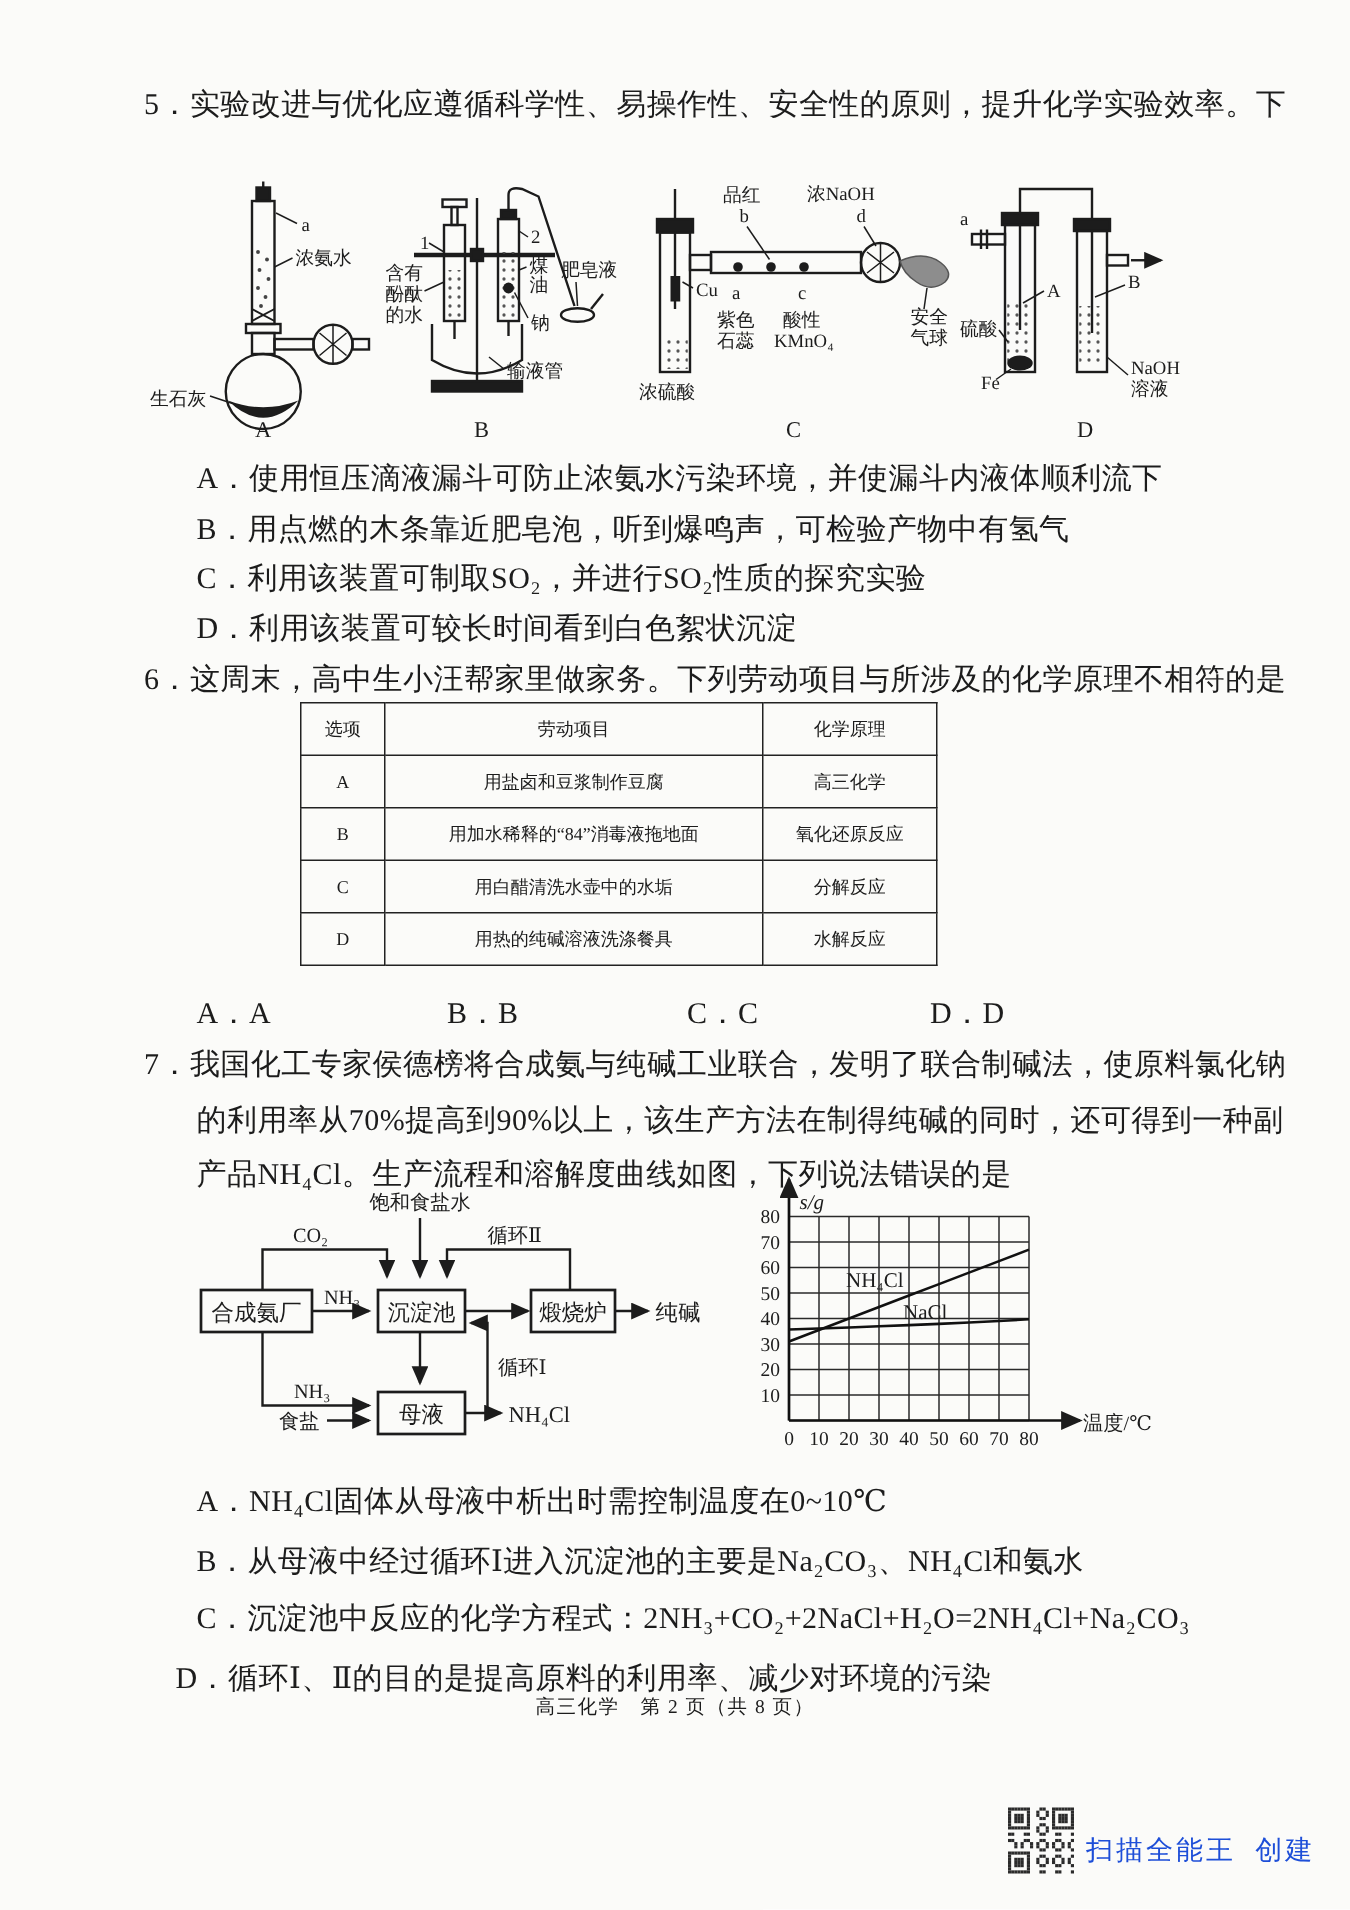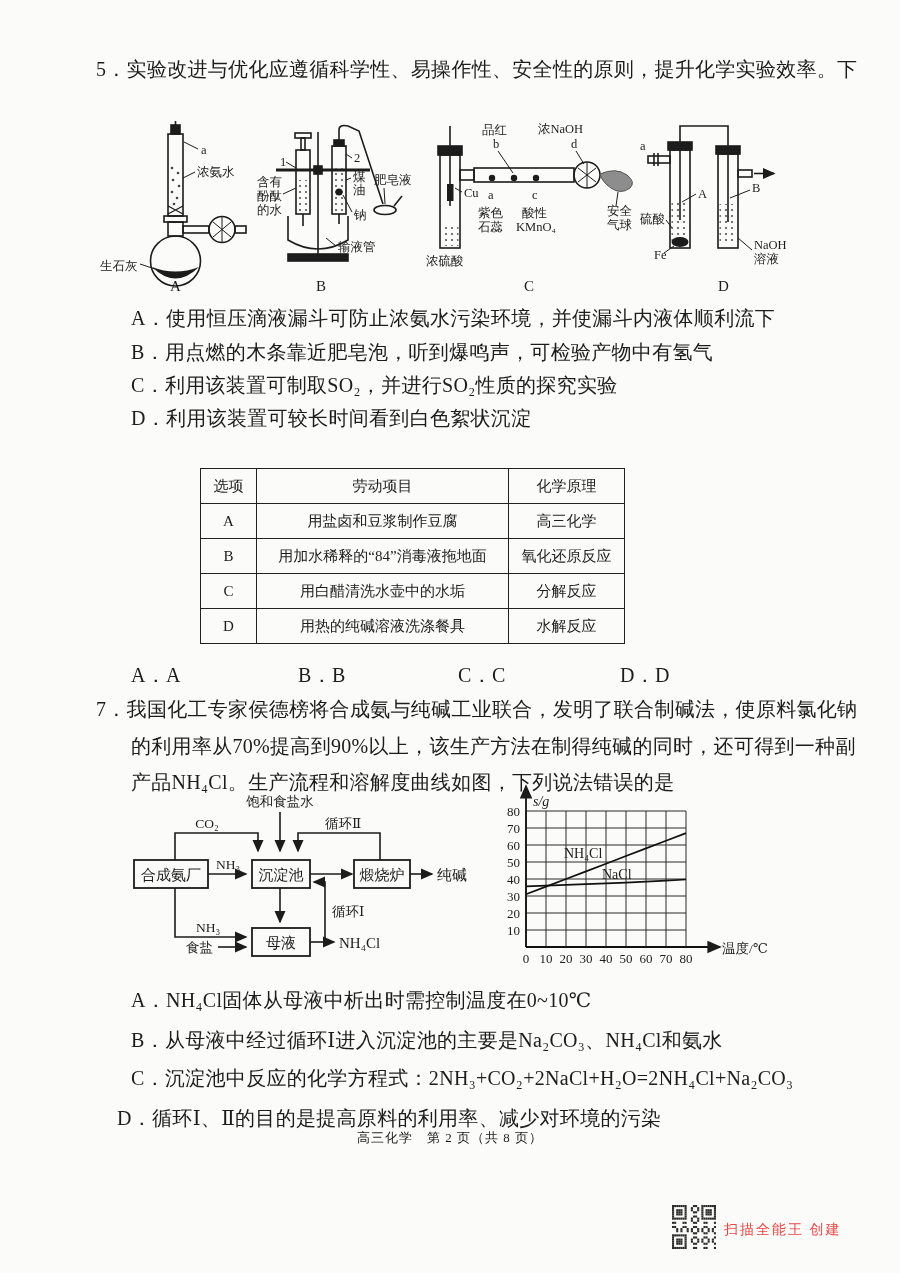--- a/index.html
+++ b/index.html
@@ -3,25 +3,25 @@
 <meta charset="utf-8">
 <style>
   html,body{margin:0;padding:0;background:#ffffff;}
   .page{position:relative;width:900px;height:1273px;background:#fbfbf9;
         font-family:"Liberation Serif","DejaVu Serif",serif;color:#1c1c1c;overflow:hidden;}
   .abs{position:absolute;}
   .txt{position:absolute;white-space:nowrap;font-size:20px;letter-spacing:.3px;}
   svg{overflow:visible;display:block;}
   svg text{fill:#1c1c1c;}
   table.chores{position:absolute;left:200px;top:468px;border-collapse:collapse;table-layout:fixed;
-        font-size:15px;}
+        font-size:12px;}
   table.chores th,table.chores td{border:1.7px solid #222;text-align:center;font-weight:normal;
         height:34px;padding:0 4px;white-space:nowrap;}
   .footer{position:absolute;left:0;right:0;top:1129px;text-align:center;font-size:13px;letter-spacing:1px;}
-  .wm-text{position:absolute;left:724px;top:1221px;font-size:14px;color:#ef4444;letter-spacing:2px;}
+  .wm-text{position:absolute;left:724px;top:1221px;font-size:18px;color:#1d4ed8;letter-spacing:2px;font-family:Liberation Mono, monospace;}
   .cap{font-size:15px;}
   .flab{font-size:12.5px;}
 </style>
 </head>
 <body>
 
 <div class="page">
 
   <svg width="0" height="0" class="abs" style="left:0;top:0">
     <defs>
@@ -188,20 +188,21 @@
     <text x="114" y="131" class="flab">NaOH</text>
     <text x="114" y="145" class="flab">溶液</text>
     <text x="78" y="173" class="cap">D</text>
   </svg>
 
   <div class="txt" style="left:131px;top:305px">A．使用恒压滴液漏斗可防止浓氨水污染环境，并使漏斗内液体顺利流下</div>
   <div class="txt" style="left:131px;top:339px">B．用点燃的木条靠近肥皂泡，听到爆鸣声，可检验产物中有氢气</div>
   <div class="txt" style="left:131px;top:372px">C．利用该装置可制取SO₂，并进行SO₂性质的探究实验</div>
   <div class="txt" style="left:131px;top:405px">D．利用该装置可较长时间看到白色絮状沉淀</div>
 
+  <div class="txt" style="left:96px;top:439px">6．这周末，高中生小汪帮家里做家务。下列劳动项目与所涉及的化学原理不相符的是</div>
 
   <table class="chores">
     <colgroup>
         <col style="width:56px">
         <col style="width:252px">
         <col style="width:116px">
       </colgroup>
     <tbody>
         <tr>
       <th>选项</th>

